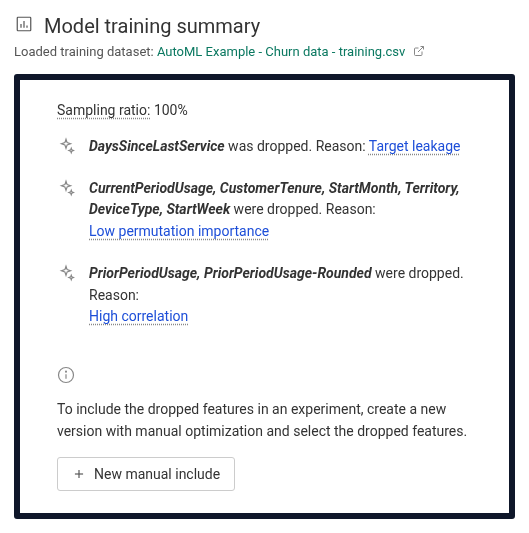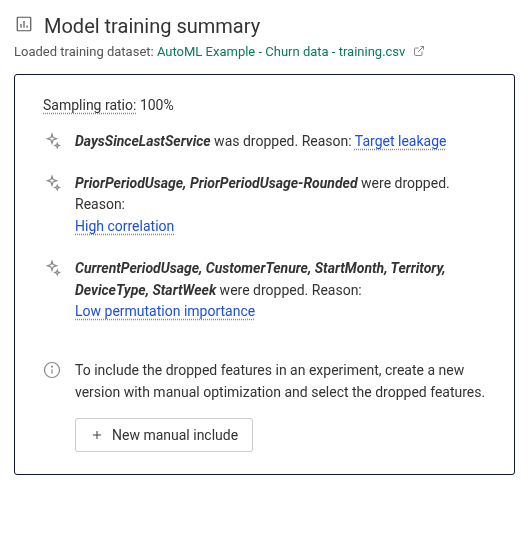--- a/index.html
+++ b/index.html
@@ -43,23 +43,23 @@
       color: #0a7860;
       text-decoration: none;
     }
     .external-icon {
       display: inline-block;
       vertical-align: middle;
       margin-left: 4px;
       color: #888;
     }
     .panel {
-      border: 1px solid #0f172a;
+      border: 6px solid #0f172a;
       border-radius: 3px;
-      padding: 22px 28px;
+      padding: 22px 37px;
     }
     .sampling-row {
       font-size: 14px;
       margin-bottom: 18px;
       color: #333;
     }
     .sampling-label {
       text-decoration: underline dotted;
       text-underline-offset: 3px;
       text-decoration-color: #888;
@@ -92,20 +92,21 @@
       text-decoration: underline dotted;
       text-underline-offset: 3px;
       text-decoration-color: #888;
       color: #1d4ed8;
     }
     .info-section {
       display: flex;
       align-items: flex-start;
       gap: 14px;
       margin-top: 36px;
+      flex-direction: column;
     }
     .info-icon {
       flex-shrink: 0;
       width: 18px;
       height: 18px;
       color: #888;
       margin-top: 2px;
     }
     .info-content {
       flex: 1;
@@ -177,28 +178,28 @@
             <path d="M12 3l1.5 4.5L18 9l-4.5 1.5L12 15l-1.5-4.5L6 9l4.5-1.5L12 3z"></path>
             <path d="M19 15l.8 2.2L22 18l-2.2.8L19 21l-.8-2.2L16 18l2.2-.8L19 15z"></path>
           </svg></span>
         <div class="insight-text"><span class="feature-name">DaysSinceLastService</span><span> was dropped. Reason: </span><span class="reason-link">Target leakage</span></div>
       </div>
       <div class="insight-row">
         <span class="insight-icon"><svg width="18" height="18" viewBox="0 0 24 24" fill="none" stroke="currentColor" stroke-width="1.6">
             <path d="M12 3l1.5 4.5L18 9l-4.5 1.5L12 15l-1.5-4.5L6 9l4.5-1.5L12 3z"></path>
             <path d="M19 15l.8 2.2L22 18l-2.2.8L19 21l-.8-2.2L16 18l2.2-.8L19 15z"></path>
           </svg></span>
-        <div class="insight-text"><span class="feature-name">PriorPeriodUsage, PriorPeriodUsage-Rounded</span><span> were dropped. Reason:</span><br><span class="reason-link">High correlation</span></div>
+        <div class="insight-text"><span class="feature-name">CurrentPeriodUsage, CustomerTenure, StartMonth, Territory, DeviceType, StartWeek</span><span> were dropped. Reason:</span><br><span class="reason-link">Low permutation importance</span></div>
       </div>
       <div class="insight-row">
         <span class="insight-icon"><svg width="18" height="18" viewBox="0 0 24 24" fill="none" stroke="currentColor" stroke-width="1.6">
             <path d="M12 3l1.5 4.5L18 9l-4.5 1.5L12 15l-1.5-4.5L6 9l4.5-1.5L12 3z"></path>
             <path d="M19 15l.8 2.2L22 18l-2.2.8L19 21l-.8-2.2L16 18l2.2-.8L19 15z"></path>
           </svg></span>
-        <div class="insight-text"><span class="feature-name">CurrentPeriodUsage, CustomerTenure, StartMonth, Territory, DeviceType, StartWeek</span><span> were dropped. Reason:</span><br><span class="reason-link">Low permutation importance</span></div>
+        <div class="insight-text"><span class="feature-name">PriorPeriodUsage, PriorPeriodUsage-Rounded</span><span> were dropped. Reason:</span><br><span class="reason-link">High correlation</span></div>
       </div>
     </div>
 
   <div class="info-section">
     <span class="info-icon">
       <svg width="18" height="18" viewBox="0 0 24 24" fill="none" stroke="currentColor" stroke-width="1.6">
         <circle cx="12" cy="12" r="10"></circle>
         <line x1="12" y1="11" x2="12" y2="17"></line>
         <circle cx="12" cy="7.5" r="0.6" fill="currentColor"></circle>
       </svg>

